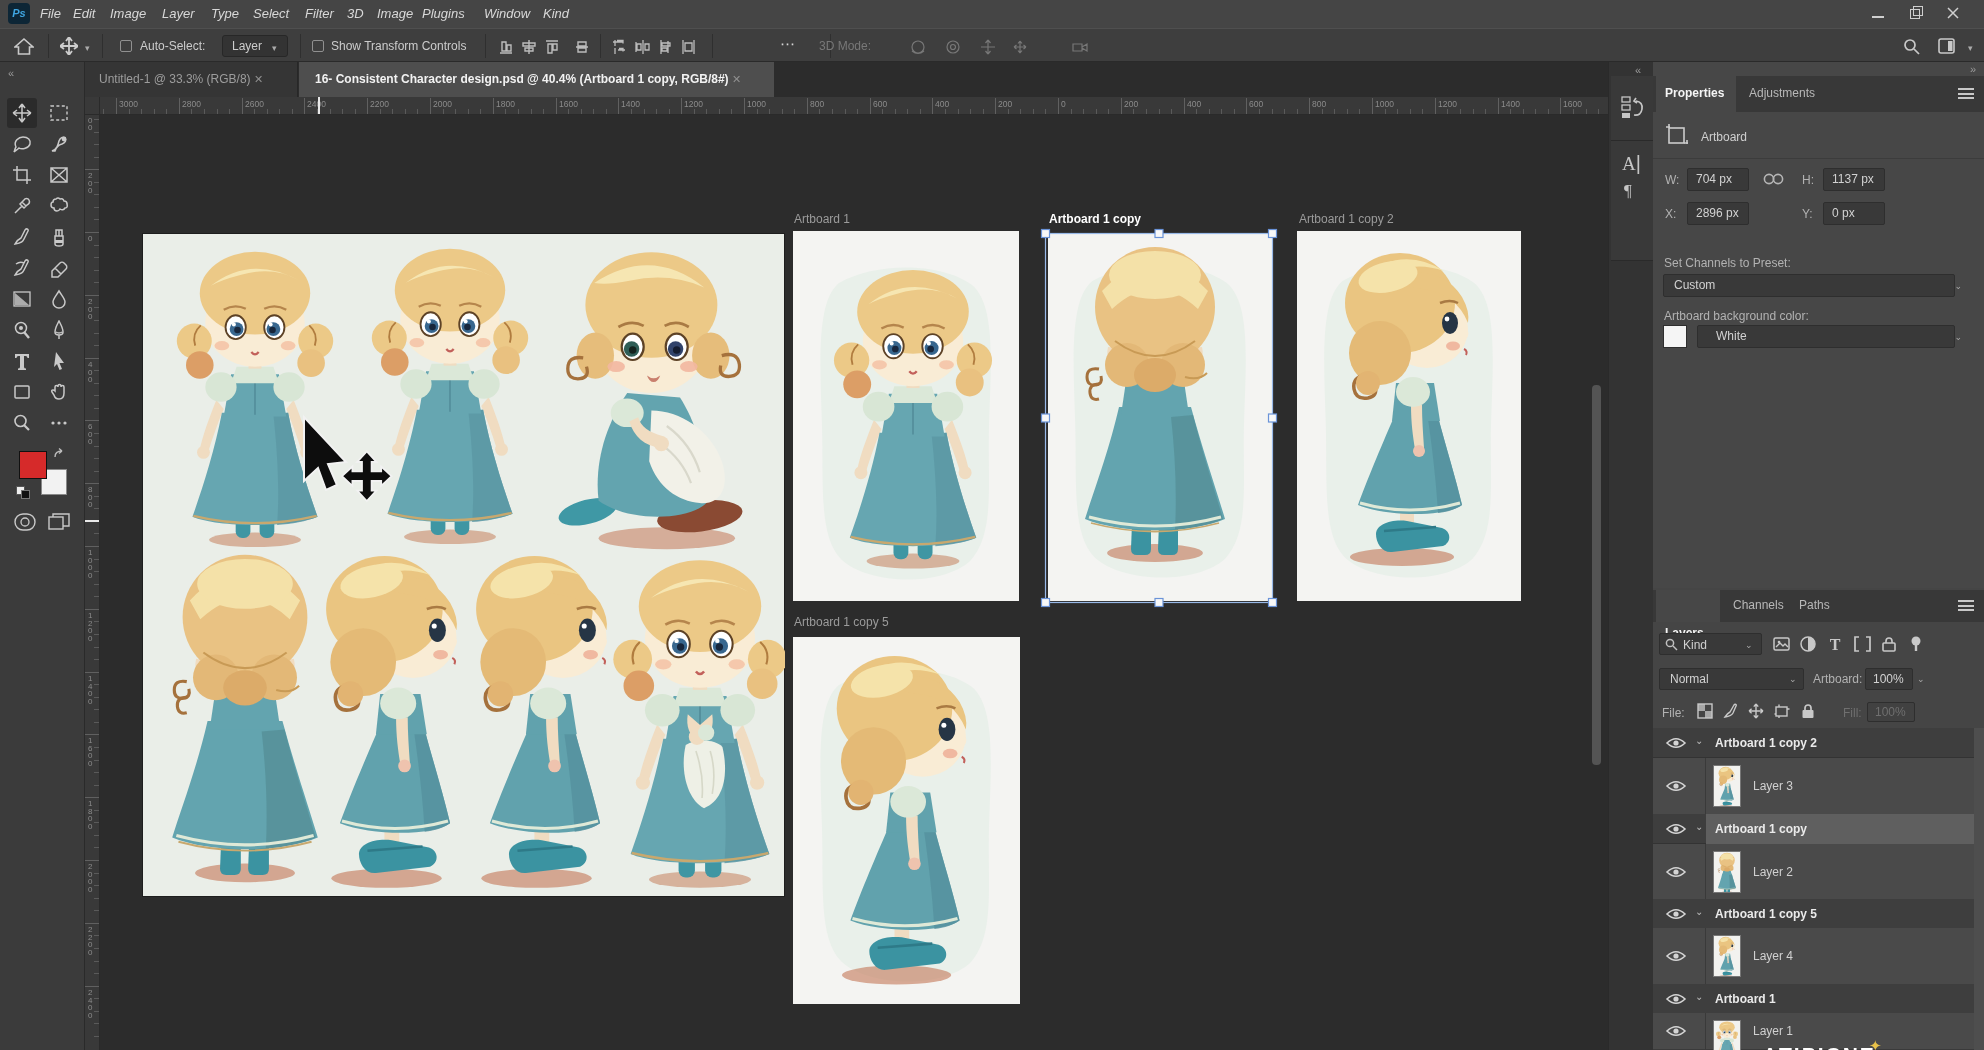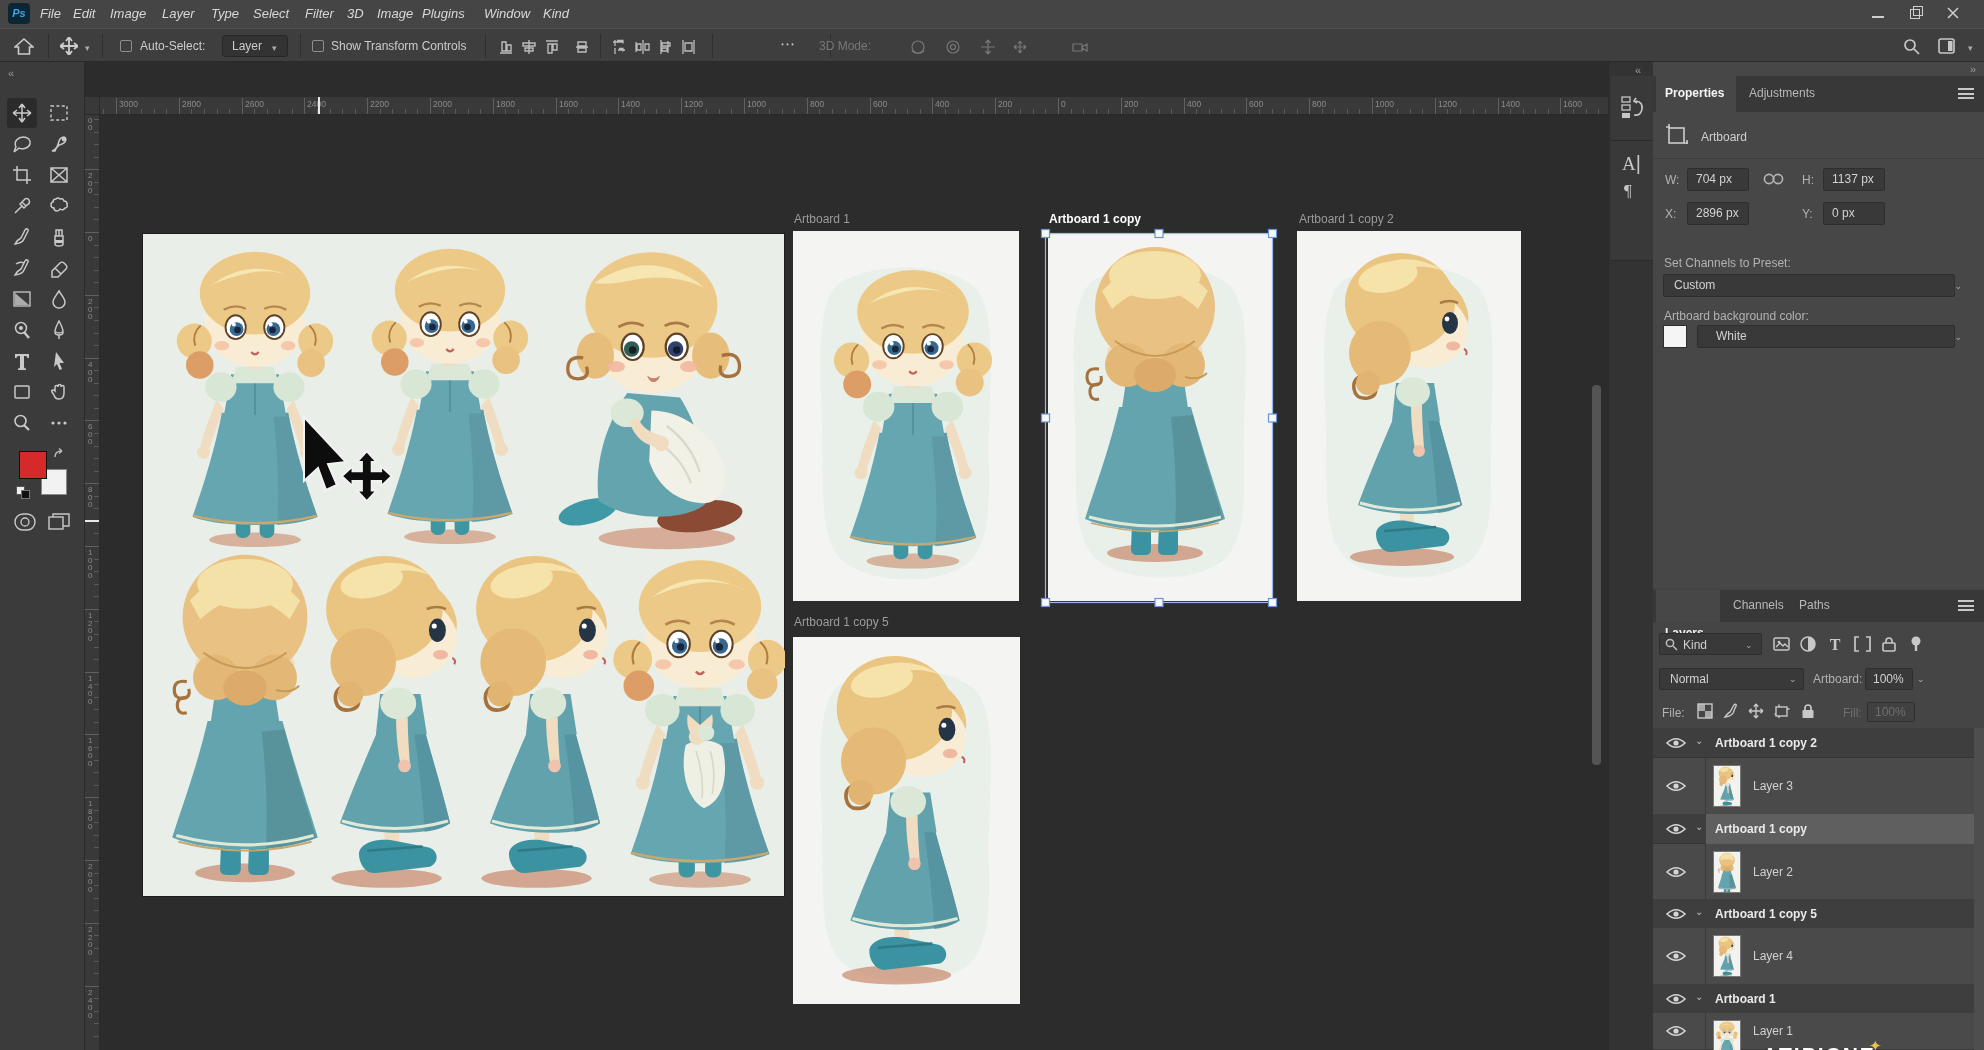--- a/index.html
+++ b/index.html
@@ -421,20 +421,24 @@
 <div class="abs" style="left:16px;top:424px;width:9px;height:9px;background:#eee;border:1px solid #555"></div>
 <div class="abs" style="left:21px;top:428px;width:9px;height:9px;background:#111;border:1px solid #777"></div>
 <svg class="abs" style="left:14px;top:450px" width="22" height="20">
         <rect x="1" y="2" width="20" height="16" rx="8" fill="none" stroke="#c9c9c9" stroke-width="1.4"></rect>
         <circle cx="11" cy="10" r="4" fill="none" stroke="#c9c9c9" stroke-width="1.3"></circle>
       </svg>
 <svg class="abs" style="left:48px;top:450px" width="22" height="20">
         <rect x="1" y="5" width="14" height="12" fill="none" stroke="#c9c9c9" stroke-width="1.4"></rect>
         <path d="M5,5 V2 H21 V14 H15" fill="none" stroke="#c9c9c9" stroke-width="1.4"></path>
       </svg>
+</div>
+<div id="tabbar" class="abs">
+<div class="tab" id="tab1"><span style="margin-left:14px">Untitled-1 @ 33.3% (RGB/8)</span> <span class="tabx">✕</span></div>
+<div class="tab" id="tab2"><span style="margin-left:16px;font-weight:bold">16- Consistent Character design.psd @ 40.4% (Artboard 1 copy, RGB/8#)</span> <span class="tabx">✕</span></div>
 </div>
 
 <div id="canvas" class="abs">
 <div id="hruler">
 <div class="htickM" style="left:973px"></div>
 <span class="rlab" style="left:976px;top:2px">0</span>
 <div class="htick" style="left:985.6px"></div>
 <div class="htick" style="left:960.4px"></div>
 <div class="htick" style="left:998.1px"></div>
 <div class="htick" style="left:947.9px"></div>

